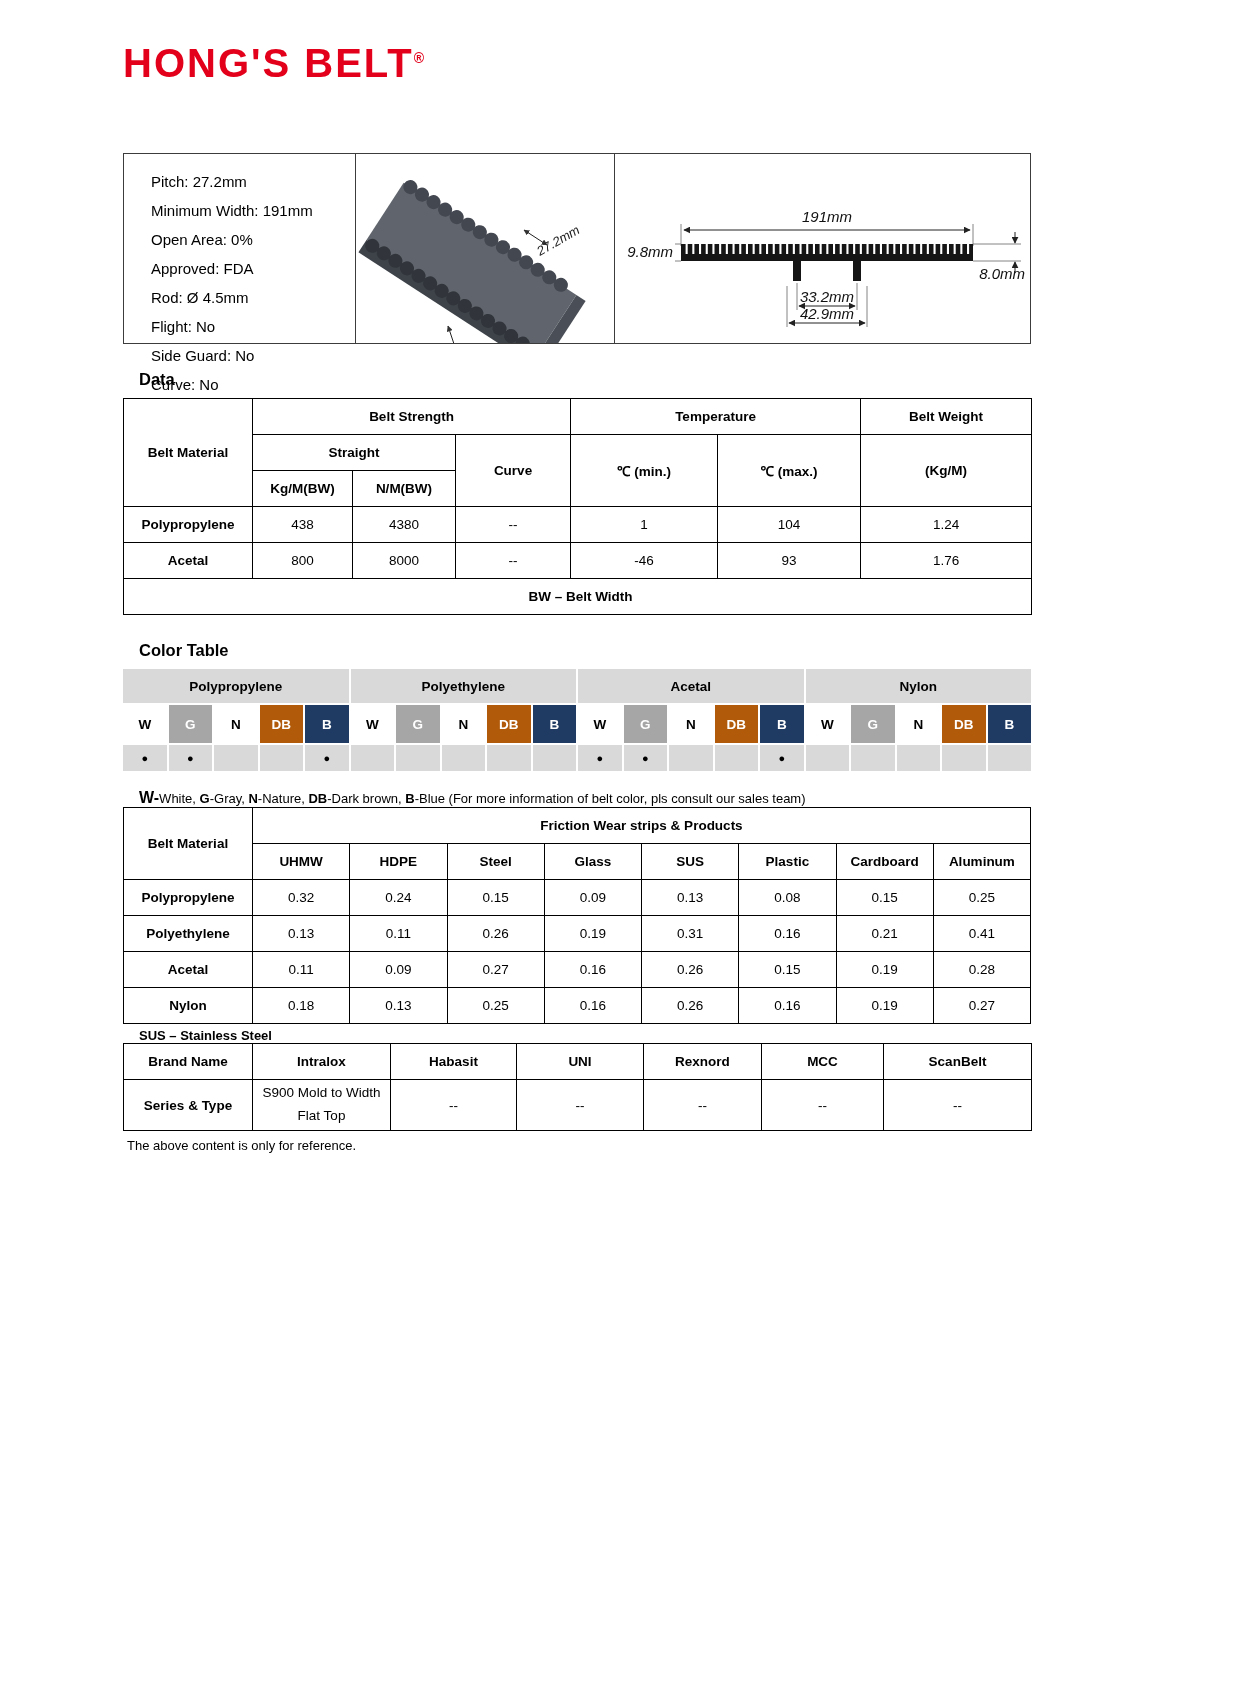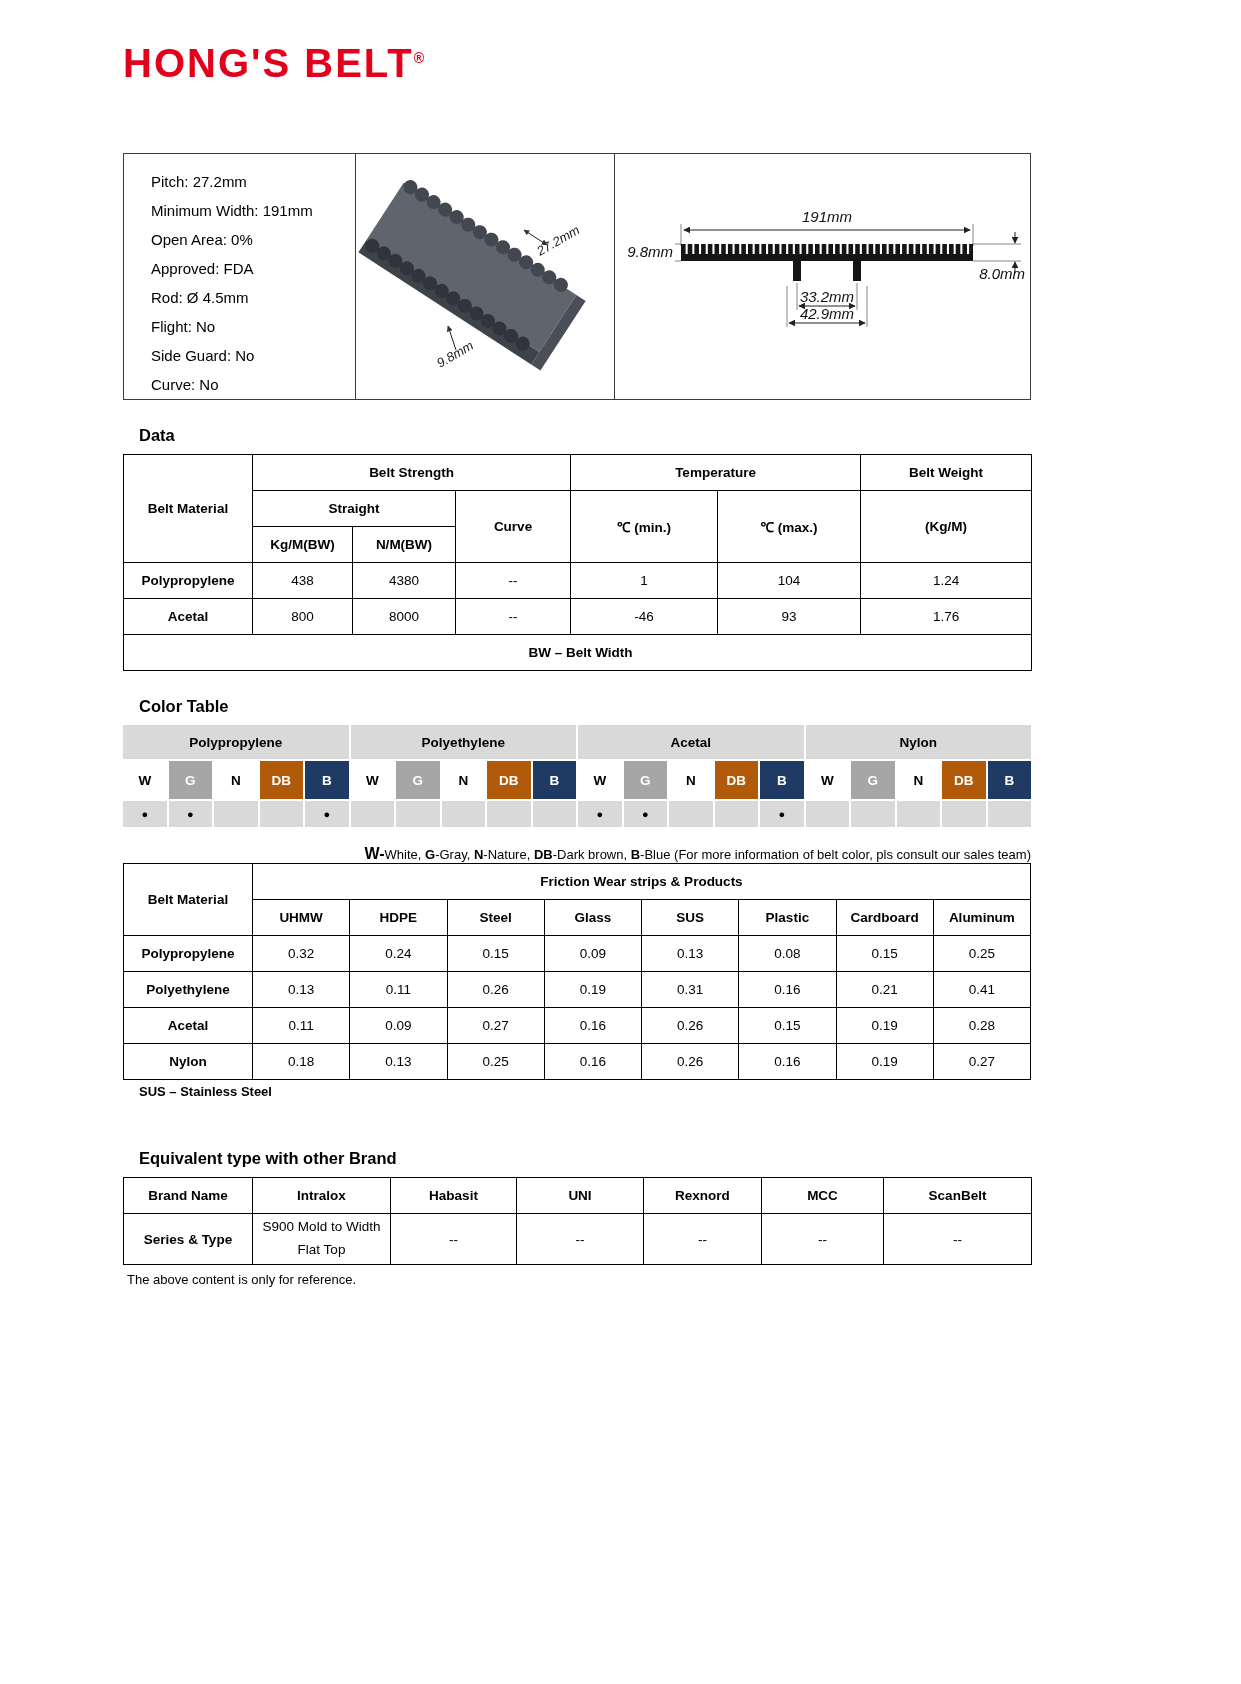--- a/index.html
+++ b/index.html
@@ -8,21 +8,21 @@
     width: 1241px; height: 1684px; position: relative;
     font-family: "Liberation Sans", sans-serif; color: #000;
   }
   .page { position: absolute; left: 123px; top: 0; width: 908px; padding-top: 36px; }
 
   
   .logo { color: #e2001a; font-size: 40px; font-weight: bold; letter-spacing: 2px; line-height: 45px; }
   .logo .reg { font-size: 14px; vertical-align: super; letter-spacing: 0; }
 
   
-  .spec-box { margin-top: 67px; height: 247px; border: 1px solid #3c3c3c; display: flex; }
+  .spec-box { margin-top: 67px; height: 191px; border: 1px solid #3c3c3c; display: flex; }
   .spec-col { width: 232px; border-right: 1px solid #3c3c3c; padding: 13px 0 0 27px; }
   .spec-item { font-size: 15px; line-height: 29px; white-space: nowrap; }
   .iso-col { width: 259px; border-right: 1px solid #3c3c3c; position: relative; overflow: hidden; }
   .cross-col { flex: 1; position: relative; overflow: hidden; font-style: italic; }
   svg { display: block; }
   svg text { font-family: "Liberation Sans", sans-serif; }
   .dimtext { font-size: 15px; fill: #111; }
   .isotext { font-size: 13px; font-style: italic; fill: #222; }
   .ext { stroke: #666; stroke-width: 0.8; }
   .dim { stroke: #222; stroke-width: 1; }
@@ -44,21 +44,21 @@
             height: 34px; display: flex; align-items: center; justify-content: center; }
   .ct-code { height: 38px; display: flex; align-items: center; justify-content: center;
              font-weight: bold; font-size: 13.5px; }
   .c-w, .c-n { background: #ffffff; color: #000; }
   .c-g  { background: #a6a6a6; color: #fff; }
   .c-db { background: #b05a0a; color: #fff; }
   .c-b  { background: #1f3b63; color: #fff; }
   .ct-dot { height: 26px; background: #d9d9d9; display: flex; align-items: center; justify-content: center;
             font-size: 11px; color: #000; }
 
-  .legend { margin: 18px 0 0 16px; font-size: 13px; text-align: right; }
+  .legend { margin: 18px 0 0 16px; font-size: 13px; }
   .legend b.first { font-size: 16px; }
 
   .note { font-weight: bold; font-size: 13px; margin: 4px 0 0 16px; }
   .brand-title { margin-top: 50px; }
   .footer-note { font-size: 13px; margin: 7px 0 0 4px; }
 </style>
 </head>
 <body>
 
 <div class="page">
@@ -316,21 +316,20 @@
           <td>0.16</td>
           <td>0.26</td>
           <td>0.16</td>
           <td>0.19</td>
           <td>0.27</td>
         </tr>
       </tbody>
   </table>
   <div class="note">SUS – Stainless Steel</div>
 
-  <div class="section-title brand-title">Equivalent type with other Brand</div>
   <table class="sheet">
     <colgroup>
       <col style="width:129px">
         <col style="width:138px">
         <col style="width:126px">
         <col style="width:127px">
       <col style="width:118px">
         <col style="width:122px">
         <col style="width:148px">
     </colgroup>

